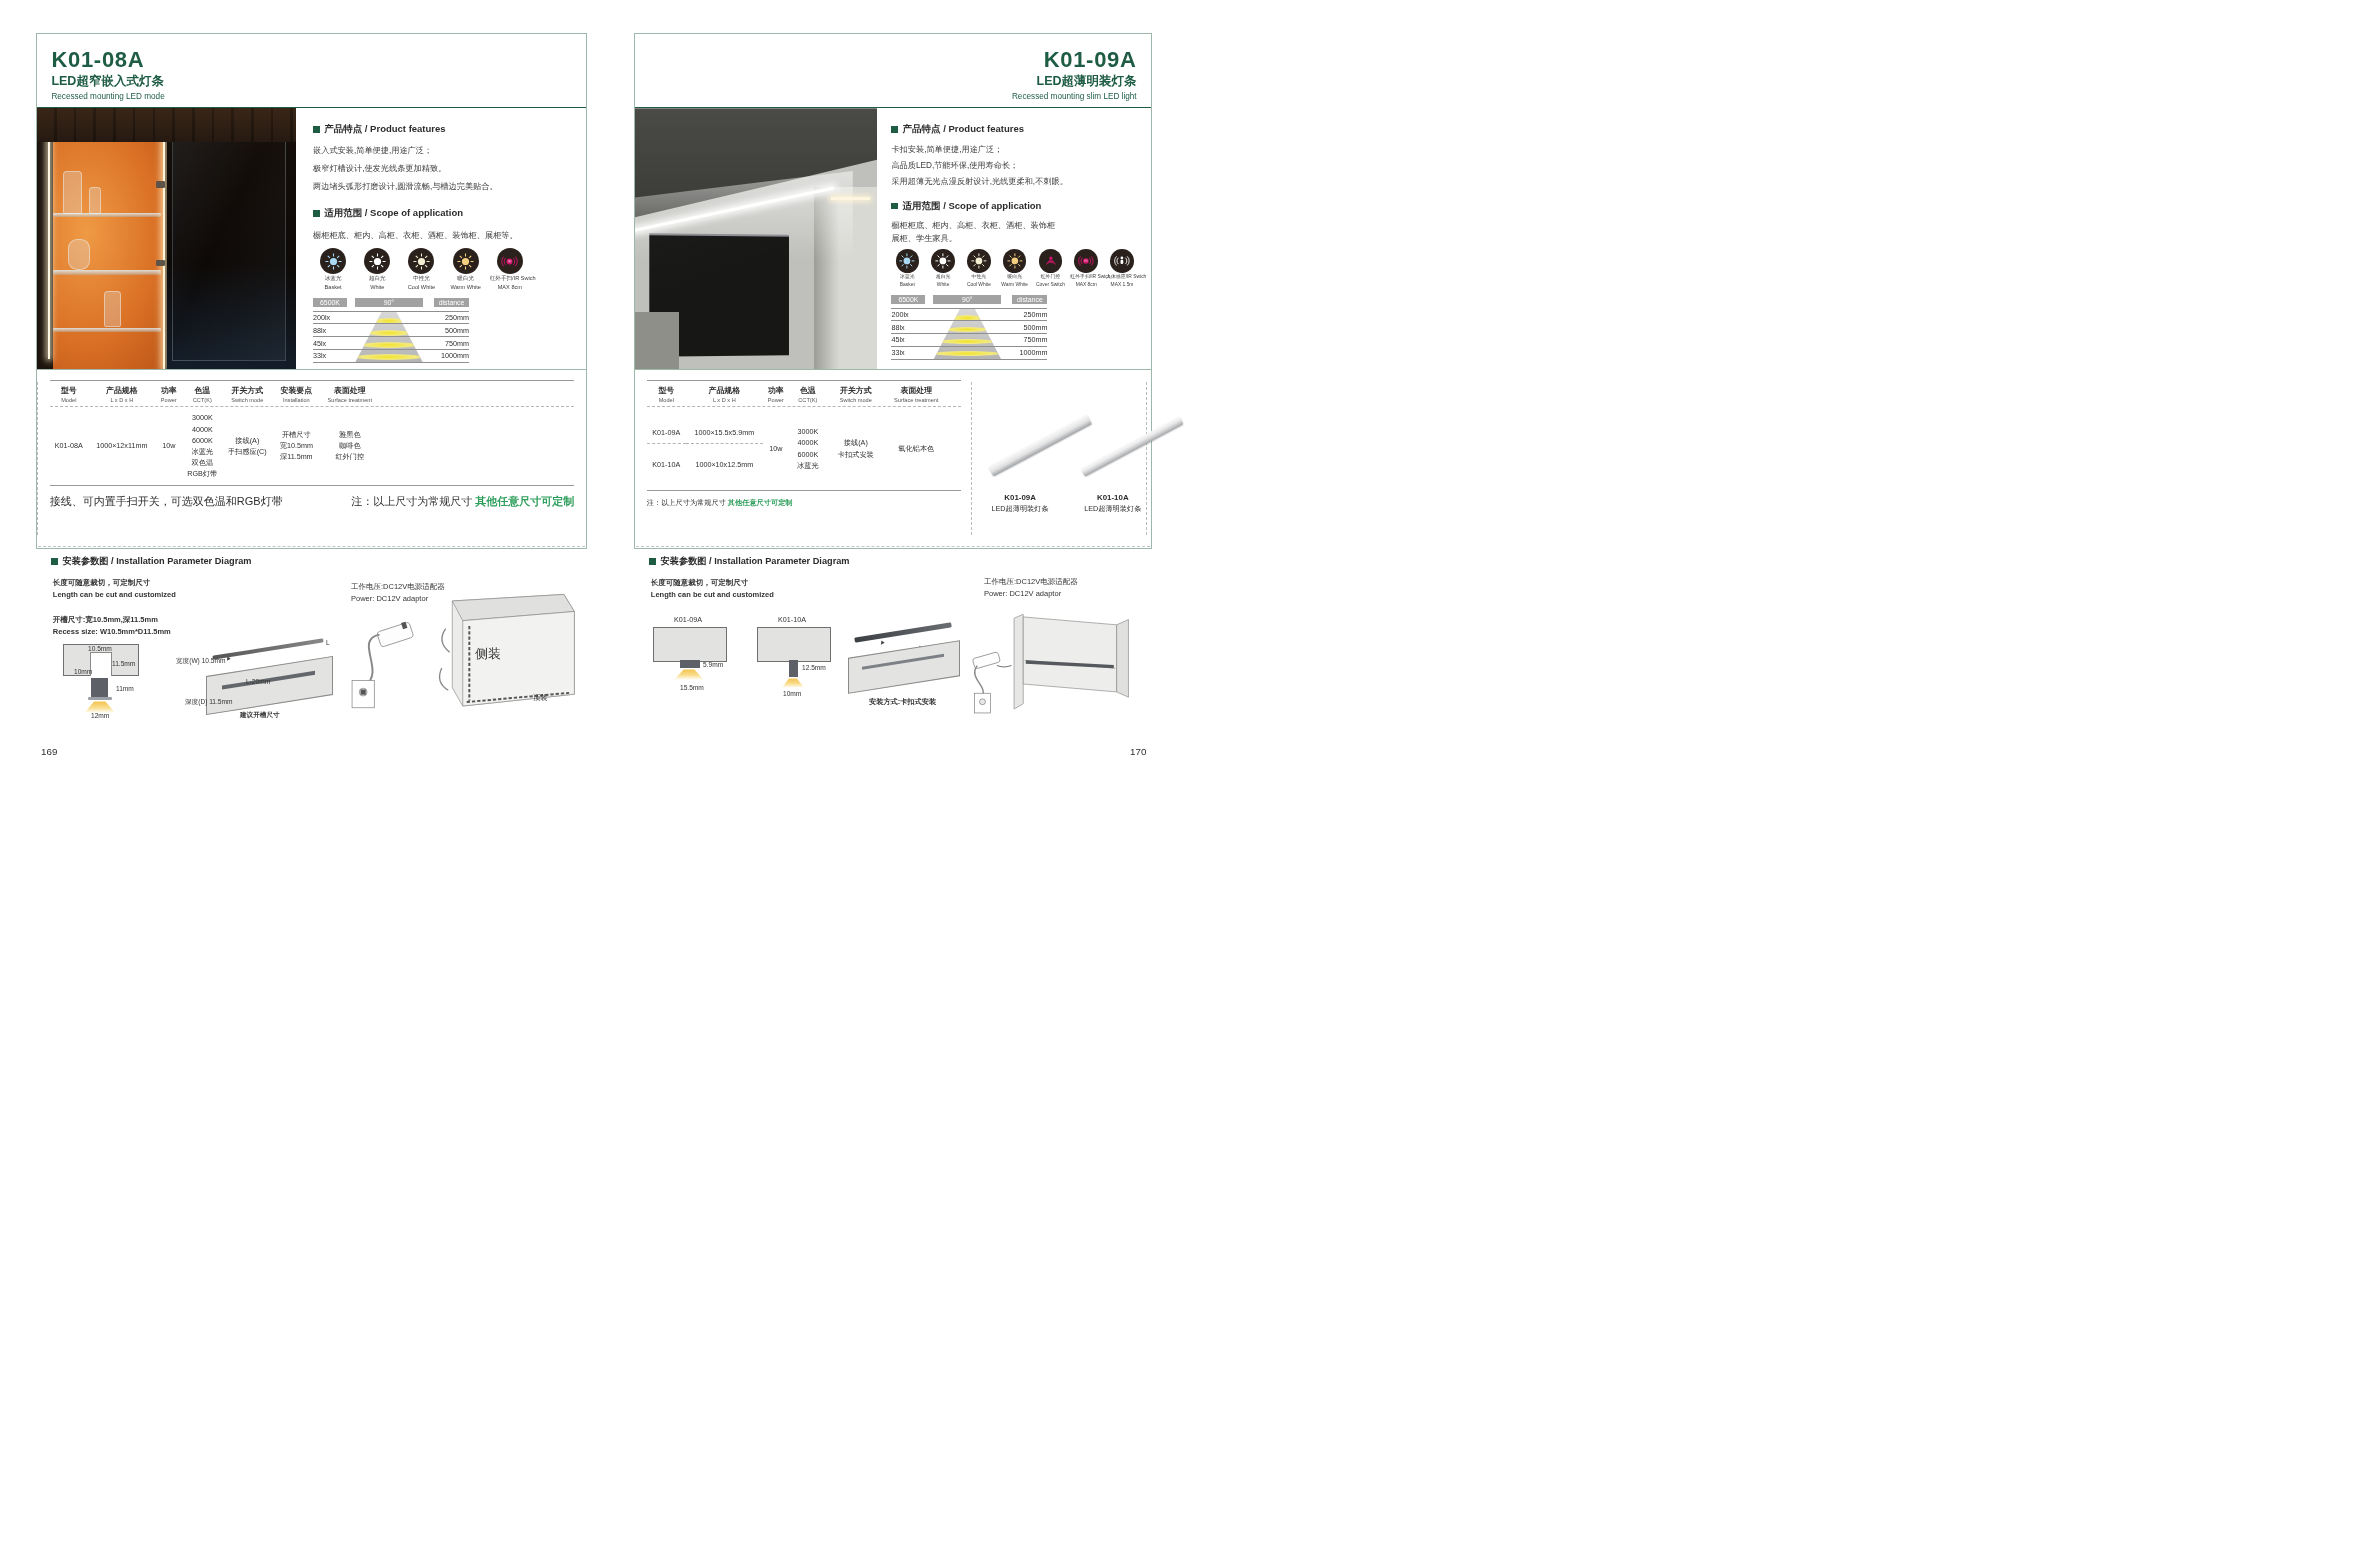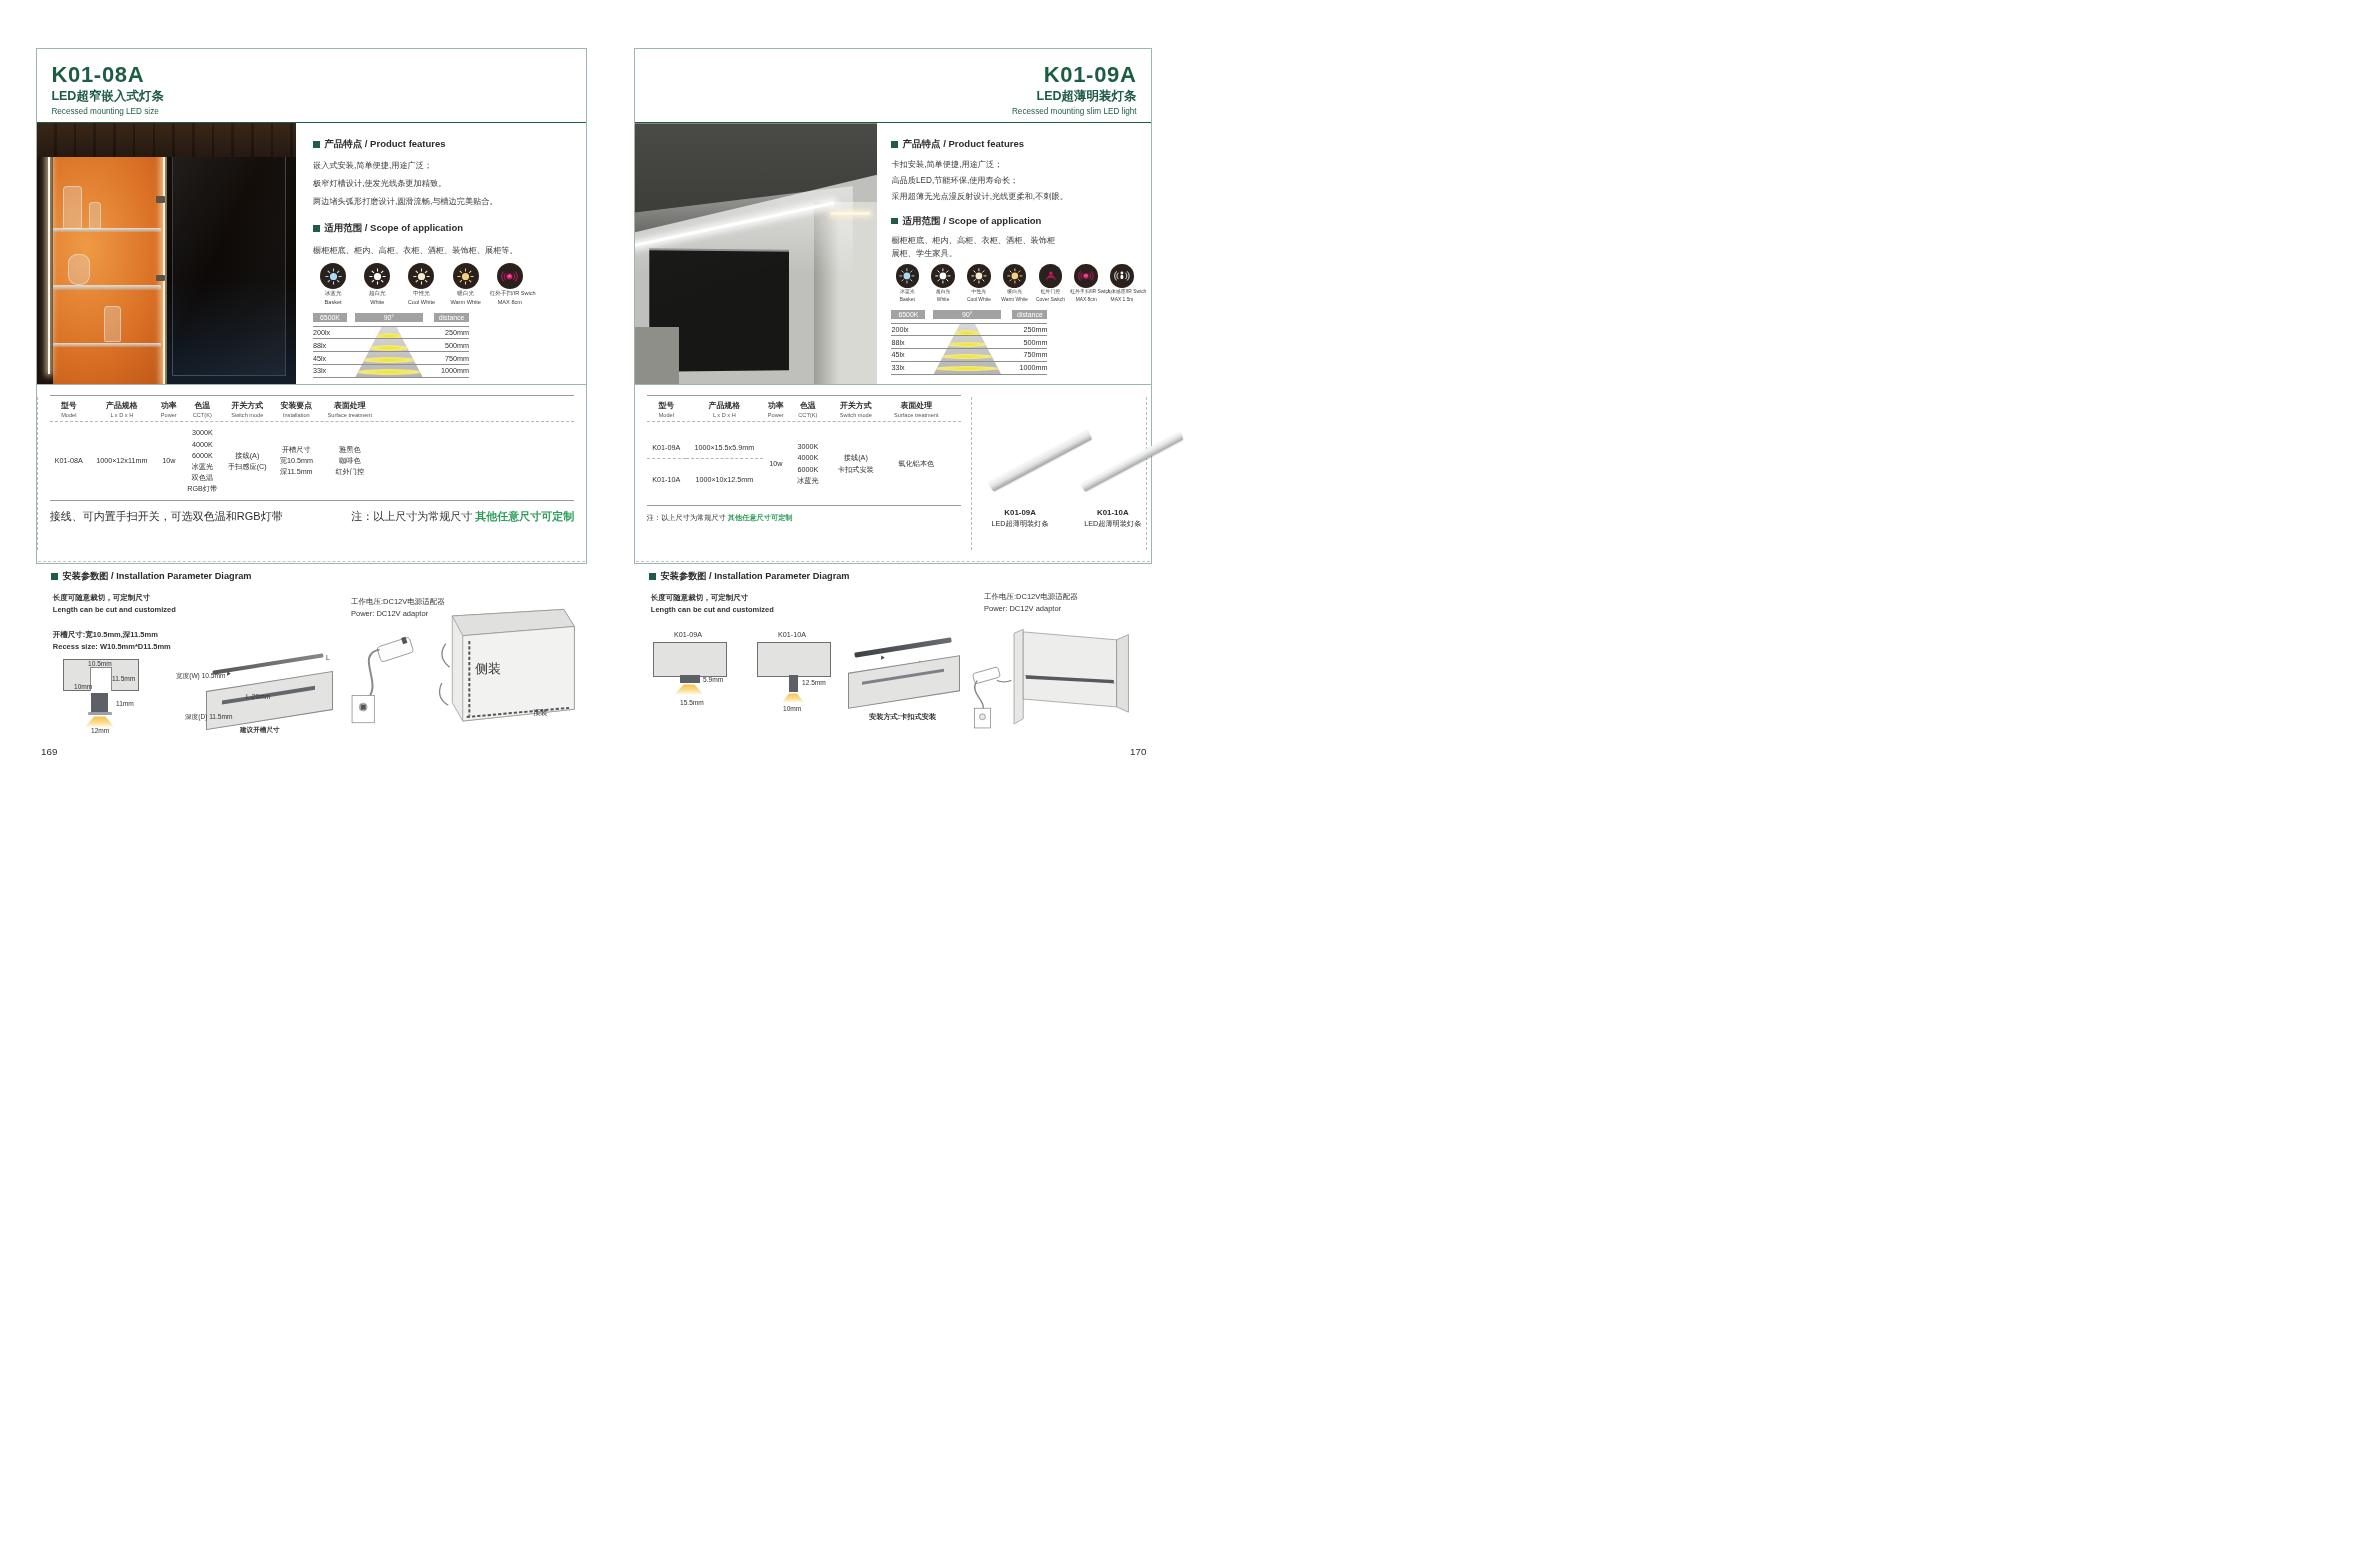--- a/index.html
+++ b/index.html
@@ -1,17 +1,17 @@
 <!DOCTYPE html>
 <html style="font-size:10.5px"><head>
 <meta charset="utf-8">
 <style>
   html,body{margin:0;padding:0;background:#fff;font-family:"Liberation Sans","DejaVu Sans",sans-serif;}
   .canvas{position:relative;width:1189px;height:775px;background:#fff;overflow:hidden;}
-  .page{position:absolute;top:48px;height:516px;border:0.7px solid #9db8ab;background:#fff;box-sizing:border-box;}
+  .page{position:absolute;top:33px;height:516px;border:0.7px solid #9db8ab;background:#fff;box-sizing:border-box;}
   .phead{padding:14.4px 14.4px 6.6px 14.4px;border-bottom:0.7px solid #1e5c44;}
   .phead.right{text-align:right;}
   .model{font-size:22px;font-weight:bold;color:#1e5c44;letter-spacing:0.7px;line-height:1.05;}
   .tcn{font-size:12.5px;font-weight:bold;color:#1e5c44;margin-top:2px;}
   .ten{font-size:8.2px;color:#1e5c44;margin-top:1.3px;}
   .toprow{display:flex;height:261px;border-bottom:0.7px solid #9db8ab;}
   .photo{width:259px;height:100%;position:relative;overflow:hidden;flex:none;}
   .info{flex:1;padding:14.4px 13px 5.3px 17px;overflow:hidden;}
   .sechead{display:flex;align-items:center;gap:4.6px;font-size:9.5px;font-weight:bold;color:#2b2b2b;margin-bottom:6.6px;}
   .bullet{width:6.6px;height:6.6px;background:#1e5c44;flex:none;}
@@ -104,21 +104,21 @@
 </style>
 </head>
 <body>
 
 <div class="canvas">
 
   <div class="page" style="left:36px;width:551px;">
     <div class="phead">
       <div class="model">K01-08A</div>
       <div class="tcn">LED超窄嵌入式灯条</div>
-      <div class="ten">Recessed mounting LED size</div>
+      <div class="ten">Recessed mounting LED mode</div>
     </div>
 
     <div class="toprow">
       <div class="photo photoL">
         <div class="pl-orange"></div>
         <div class="pl-led1"></div>
         <div class="pl-shelf" style="top:40%;"></div>
         <div class="pl-shelf" style="top:62%;"></div>
         <div class="pl-shelf" style="top:84%;"></div>
         <div class="pl-bottle" style="left:10%;top:24%;width:17px;height:41px;"></div>

